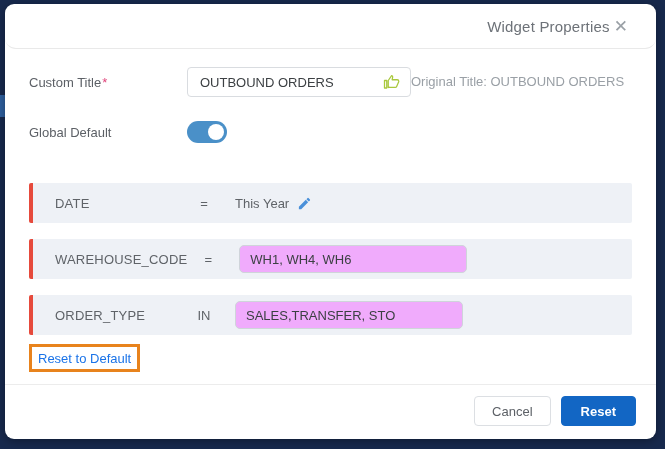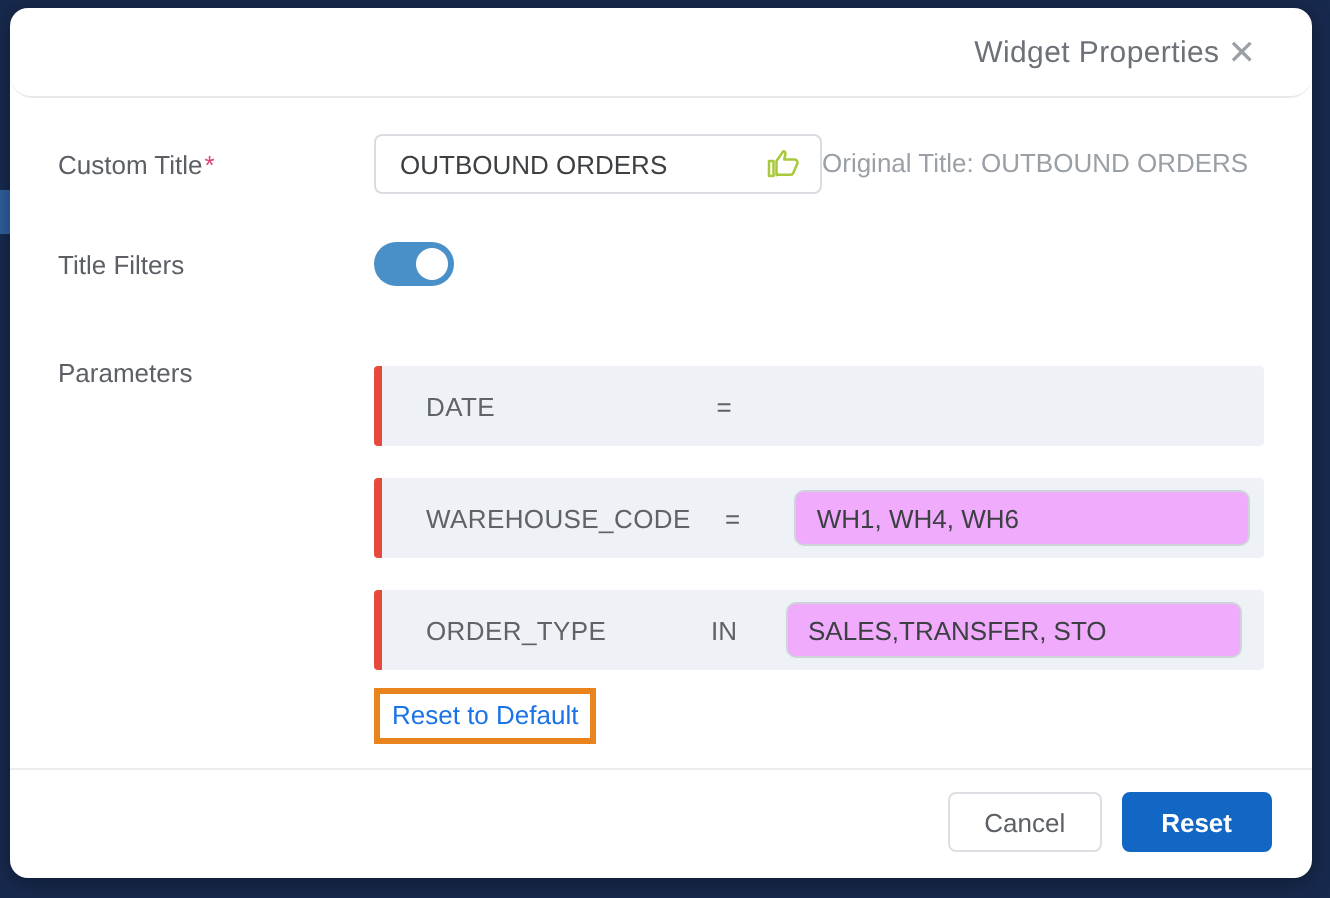--- a/index.html
+++ b/index.html
@@ -132,33 +132,38 @@
           <input class="title-input" type="text" value="OUTBOUND ORDERS" style="">
           <svg class="thumb-icon" viewBox="0 0 24 24" fill="none" stroke="#a9c83d" stroke-width="1.7" stroke-linejoin="round">
             <path d="M2 10h3v10H2zM7 19.4V10l4.5-6.5c.9.2 1.6 1 1.4 2L12.2 9H19c1.1 0 2 .9 2 2 0 .3-.1.6-.2.9l-2.6 6.1c-.3.7-1 1.2-1.8 1.2H9c-.8 0-1.5-.3-2-.8z"></path>
           </svg>
         </div>
         <div class="helper-text">Original Title: OUTBOUND ORDERS</div>
       </div>
     </div>
 
     <div class="form-row row-global">
-      <div class="form-label">Title Filters</div>
+      <div class="form-label">Global Default</div>
       <button class="toggle" aria-checked="true">
         <span class="knob"></span>
       </button>
     </div>
 
     <div class="form-row row-params">
-      <div class="form-label">Parameters</div>
       <div class="param-list">
 
         <div class="param-row">
           <div class="p-name">DATE</div>
           <div class="p-op">=</div>
+          <div class="p-val-area">
+            <span class="p-val-text">This Year</span>
+            <svg class="edit-icon" viewBox="0 0 24 24" fill="#4a90d9">
+              <path d="M3 17.25V21h3.75L17.81 9.94l-3.75-3.75L3 17.25zM20.71 7.04c.39-.39.39-1.02 0-1.41l-2.34-2.34a.996.996 0 0 0-1.41 0l-1.83 1.83 3.75 3.75 1.83-1.83z"></path>
+            </svg>
+          </div>
         </div>
 
         <div class="param-row">
           <div class="p-name">WAREHOUSE_CODE</div>
           <div class="p-op">=</div>
           <div class="p-val-area">
             <input class="p-input" type="text" value="WH1, WH4, WH6" style="">
           </div>
         </div>
 

